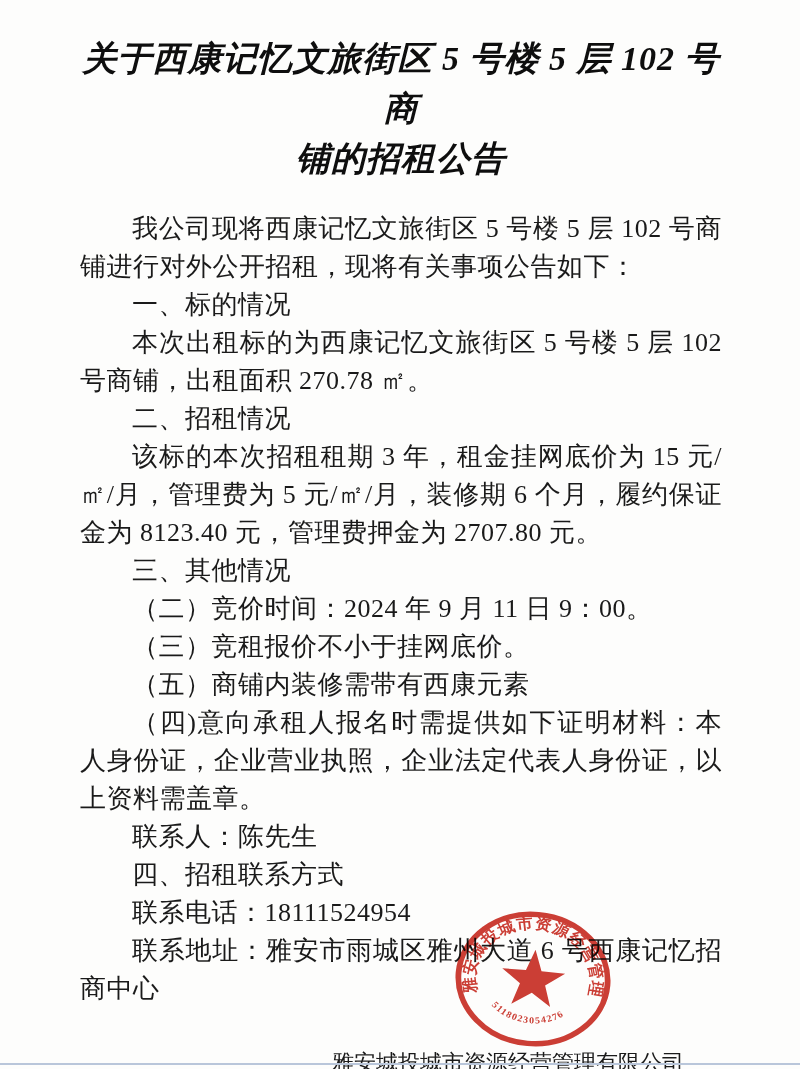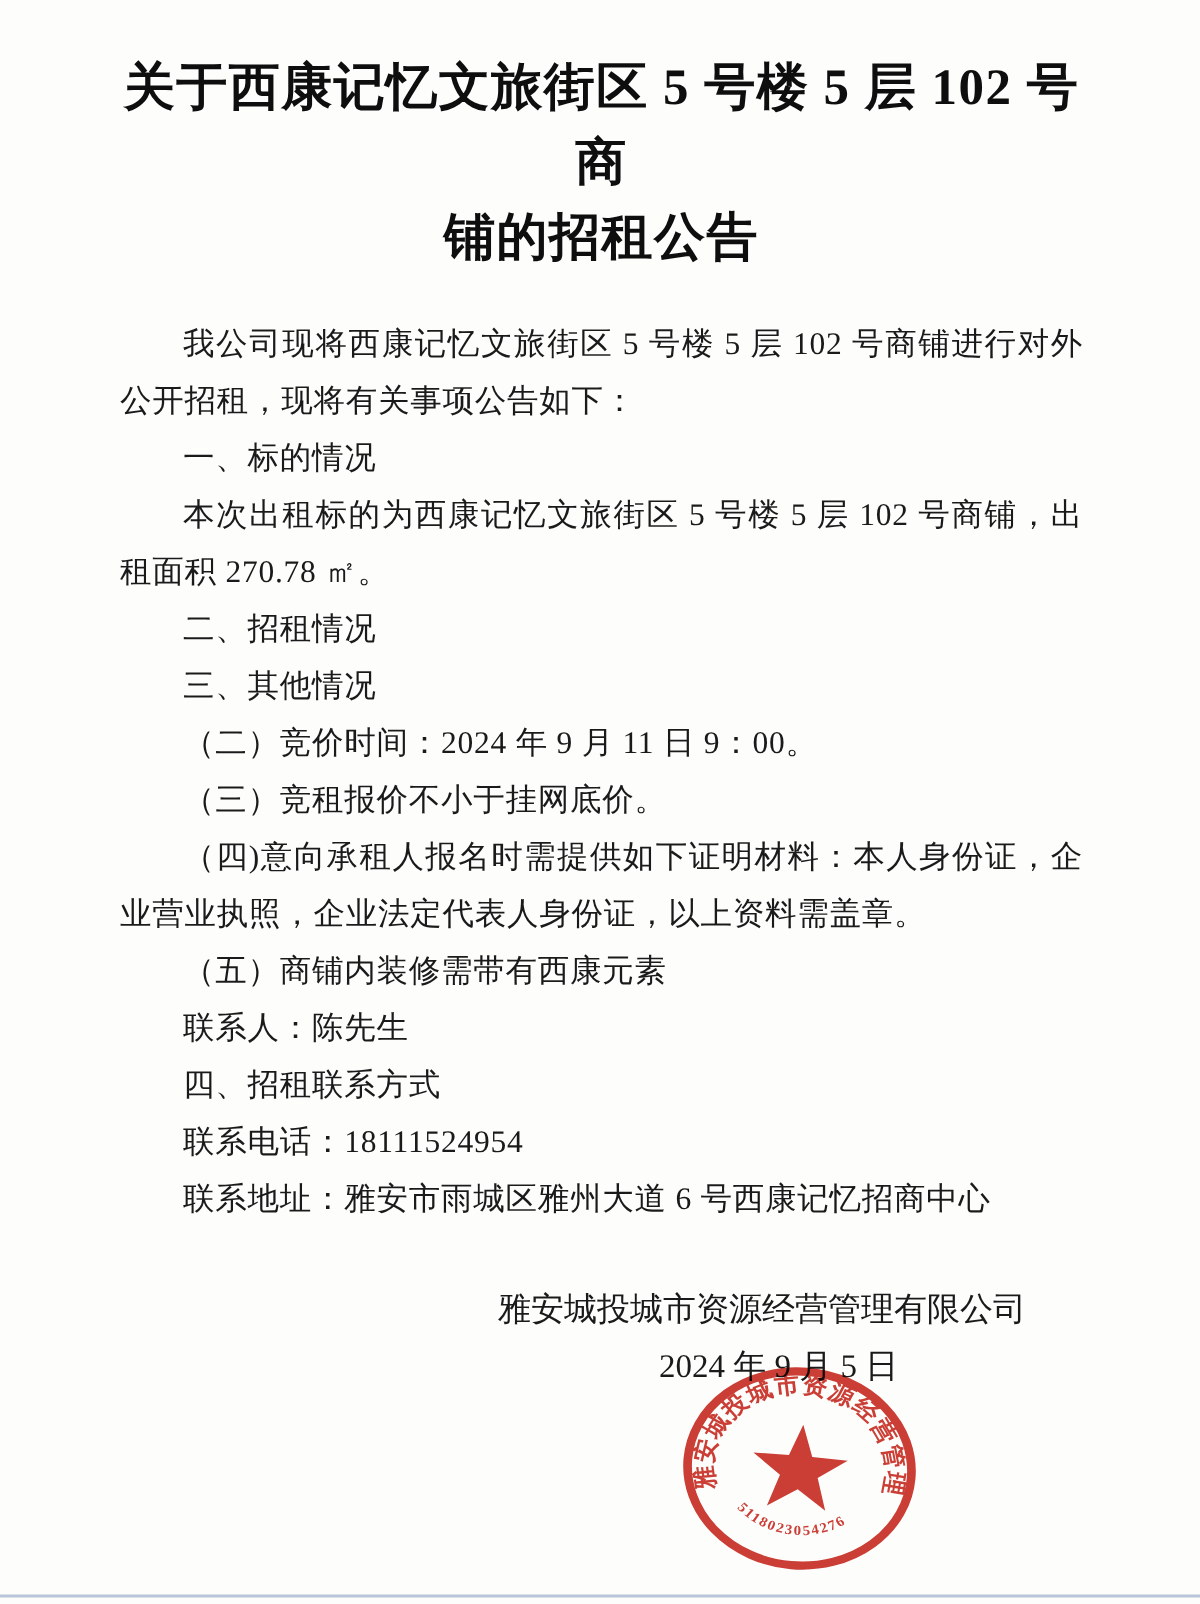--- a/index.html
+++ b/index.html
@@ -16,24 +16,25 @@
     padding: 34px 78px 0 80px;
     box-sizing: border-box;
   }
   .title-line {
     font-size: 34px;
     font-weight: bold;
     text-align: center;
     line-height: 50px;
     letter-spacing: 1px;
     color: #0e0e0e;
+    font-style: italic;
   }
   .doc-body { margin-top: 26px; }
   .para {
-    font-size: 21px;
+    font-size: 26px;
     line-height: 38px;
     text-align: justify;
     text-indent: 2em;
     letter-spacing: 0.5px;
     color: #1a1a1a;
   }
   .signature {
     margin-top: 36px;
     text-align: center;
     transform: translateX(107px);
@@ -67,25 +68,26 @@
 <div class="page">
 
   <div class="title-line">关于西康记忆文旅街区 5 号楼 5 层 102 号商</div>
   <div class="title-line">铺的招租公告</div>
 
   <div class="doc-body">
     <div class="para">我公司现将西康记忆文旅街区 5 号楼 5 层 102 号商铺进行对外公开招租，现将有关事项公告如下：</div>
     <div class="para">一、标的情况</div>
     <div class="para">本次出租标的为西康记忆文旅街区 5 号楼 5 层 102 号商铺，出租面积 270.78 ㎡。</div>
     <div class="para">二、招租情况</div>
+    <div class="para">该标的本次招租租期 3 年，租金挂网底价为 15 元/㎡/月，管理费为 5 元/㎡/月，装修期 6 个月，履约保证金为 8123.40 元，管理费押金为 2707.80 元。</div>
     <div class="para">三、其他情况</div>
     <div class="para">（二）竞价时间：2024 年 9 月 11 日 9：00。</div>
     <div class="para">（三）竞租报价不小于挂网底价。</div>
+    <div class="para">（五）商铺内装修需带有西康元素</div>
     <div class="para">（四)意向承租人报名时需提供如下证明材料：本人身份证，企业营业执照，企业法定代表人身份证，以上资料需盖章。</div>
-    <div class="para">（五）商铺内装修需带有西康元素</div>
     <div class="para">联系人：陈先生</div>
     <div class="para">四、招租联系方式</div>
     <div class="para">联系电话：18111524954</div>
     <div class="para">联系地址：雅安市雨城区雅州大道 6 号西康记忆招商中心</div>
   </div>
 
   <div class="signature">
     <div class="sig-company">雅安城投城市资源经营管理有限公司</div>
     <div class="sig-date">2024 年 9 月 5 日</div>
   </div>

